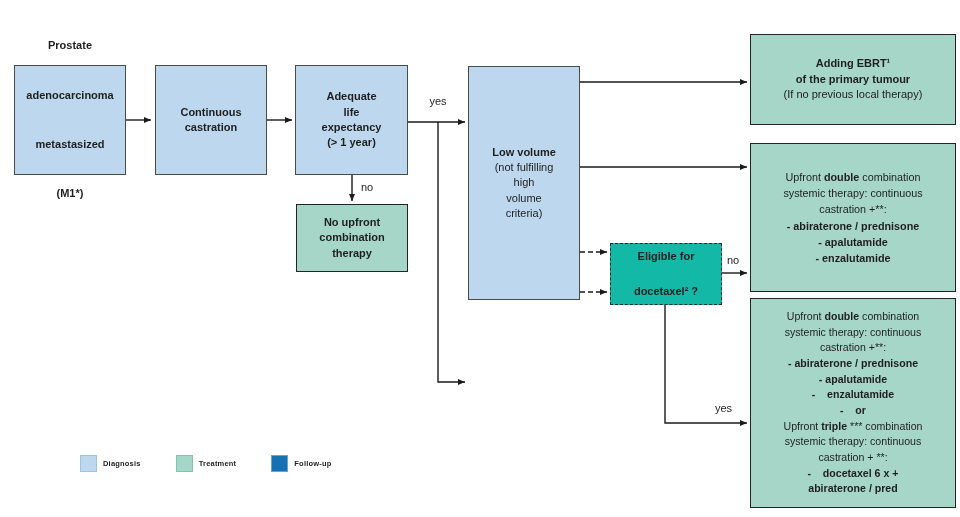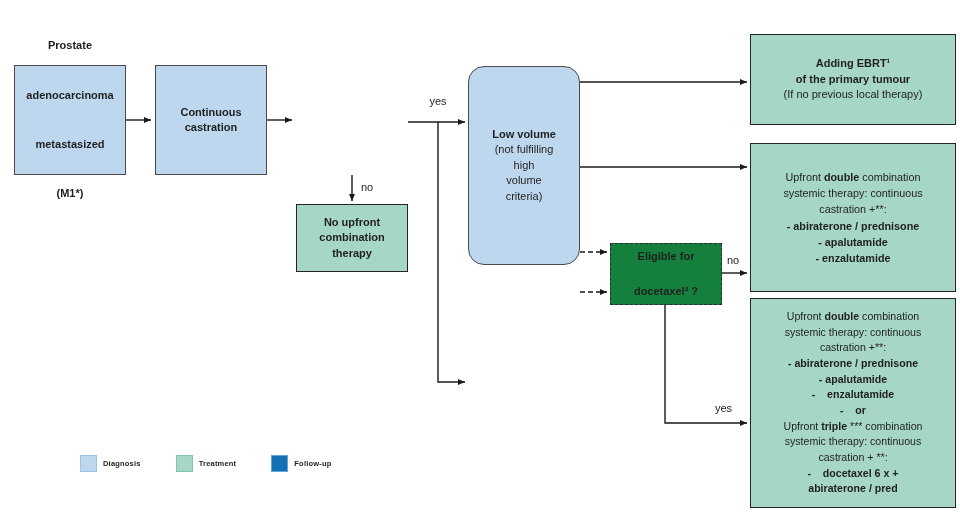--- a/index.html
+++ b/index.html
@@ -16,28 +16,28 @@
   .arrows{position:absolute;left:0;top:0;width:960px;height:517px;}
   .arrows path{fill:none;stroke:#1a1a1a;stroke-width:1.4;}
   .arrows path.dash{stroke-dasharray:5 3;}
   .box{
     position:absolute;box-sizing:border-box;
     display:flex;flex-direction:column;justify-content:center;align-items:center;
     text-align:center;font-size:11px;line-height:1.4;padding:21px;
   }
   .blue{background:var(--diagnosis-fill);border:1.4px solid #4a4a4a;}
   .green{background:var(--treatment-fill);border:1.4px solid #242424;}
-  .dashed{background:#15803d;border:1.6px dashed #2b2b2b;gap:20px;}
+  .dashed{background:#14b8a6;border:1.6px dashed #2b2b2b;gap:20px;}
   .tline{white-space:pre-wrap;}
   .tline .b{font-weight:bold;}
   #box-m1{left:14px;top:65px;width:112px;height:110px;gap:34px;}
   #box-castration{left:155px;top:65px;width:112px;height:110px;}
   #box-life{left:295px;top:65px;width:113px;height:110px;}
   #box-noupfront{left:296px;top:204px;width:112px;height:68px;align-items:center;}
-  #box-low{left:468px;top:66px;width:112px;height:199px;border-radius:16px;}
+  #box-low{left:468px;top:66px;width:112px;height:234px;}
   #box-high{left:468px;top:283px;width:112px;height:199px;font-size:10.6px;}
   #box-eligible{left:610px;top:243px;width:112px;height:62px;}
   #box-ebrt{left:750px;top:34px;width:206px;height:91px;}
   #box-double{left:750px;top:143px;width:206px;height:149px;font-size:10.8px;line-height:1.5;}
   #box-triple{left:750px;top:298px;width:206px;height:210px;font-size:10.6px;line-height:1.48;padding:2px;}
   .flow-label{position:absolute;font-size:11px;color:#1f1f1f;}
   #label-yes-life{left:423px;top:95px;width:30px;text-align:center;}
   #label-no-life{left:361px;top:181px;}
   #label-no-doc{left:727px;top:254px;}
   #label-yes-doc{left:715px;top:402px;}
@@ -75,20 +75,25 @@
 
   <div id="box-m1" class="box blue">
       <div class="tline"><span class="b">Prostate</span></div>
       <div class="tline"><span class="b">adenocarcinoma</span></div>
       <div class="tline"><span class="b">metastasized</span></div>
       <div class="tline"><span class="b">(M1*)</span></div>
     </div>
   <div id="box-castration" class="box blue">
       <div class="tline"><span class="b">Continuous</span></div>
       <div class="tline"><span class="b">castration</span></div>
+    </div>
+  <div id="box-life" class="box blue">
+      <div class="tline"><span class="b">Adequate life</span></div>
+      <div class="tline"><span class="b">expectancy</span></div>
+      <div class="tline"><span class="b">(&gt; 1 year)</span></div>
     </div>
   <div id="box-noupfront" class="box green">
       <div class="tline"><span class="b">No upfront</span></div>
       <div class="tline"><span class="b">combination</span></div>
       <div class="tline"><span class="b">therapy</span></div>
     </div>
   <div id="box-low" class="box blue">
       <div class="tline"><span class="b">Low volume</span></div>
       <div class="tline"><span>(not fulfilling high</span></div>
       <div class="tline"><span>volume criteria)</span></div>

